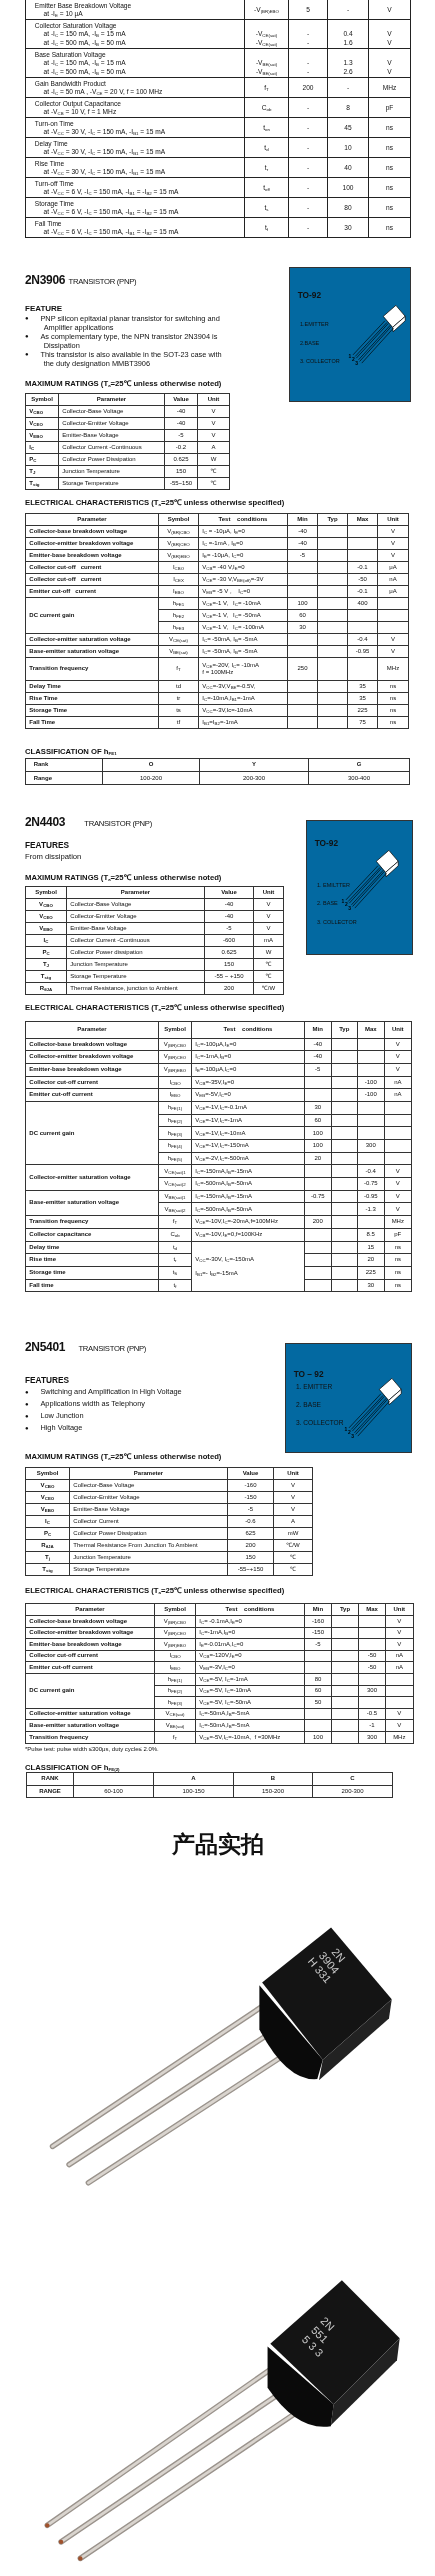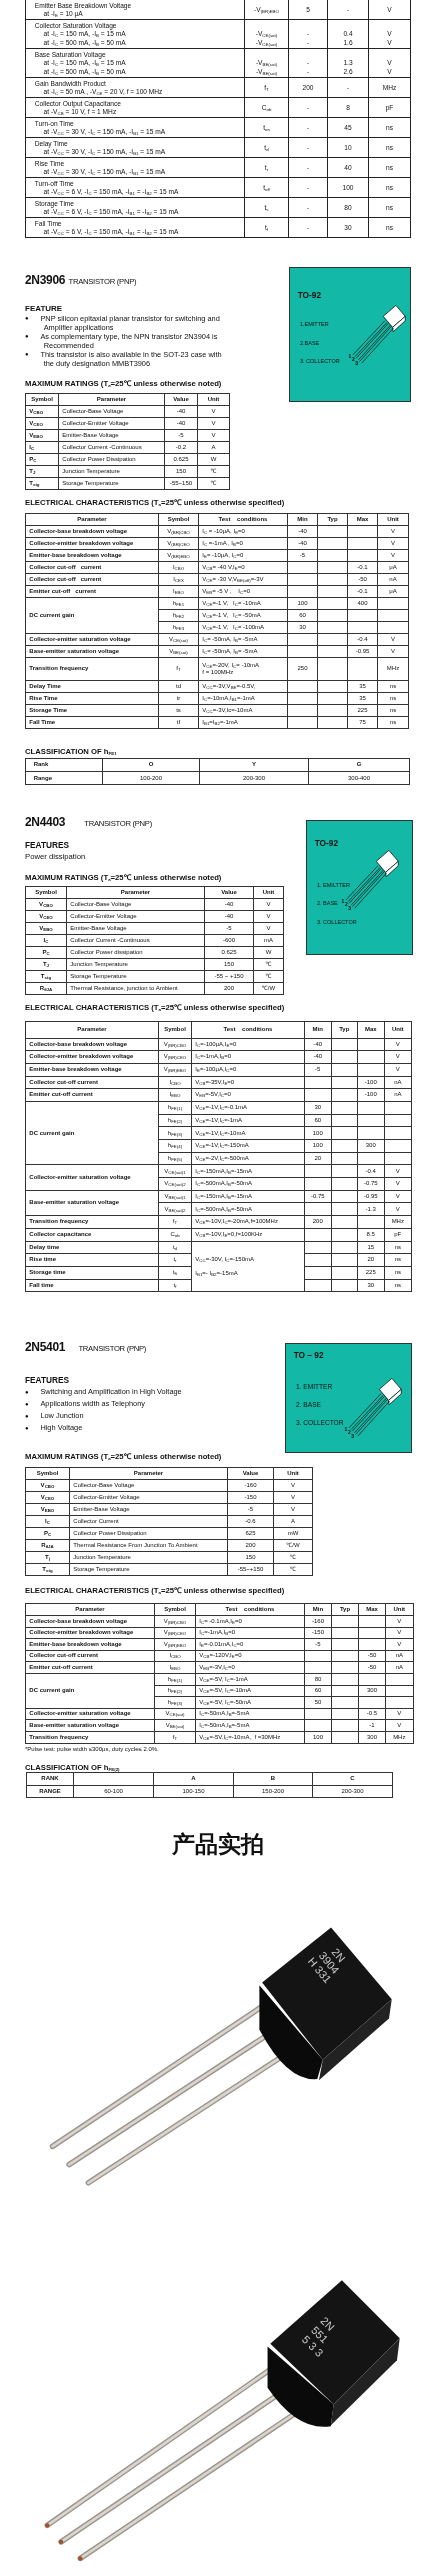--- a/index.html
+++ b/index.html
@@ -14,21 +14,21 @@
   .t1 td { font-size:6.6px; line-height:8.3px; border-color:#222; }
   .t1 .pl { padding-left:8.8px; }
   .sec-title { position:absolute; left:25px; font-size:12px; font-weight:bold; letter-spacing:-0.3px; }
   .sec-title .sub { font-size:7.7px; font-weight:normal; margin-left:3.3px; }
   .h2 { position:absolute; left:25px; font-size:7.7px; font-weight:bold; }
   .feat { position:absolute; left:25px; font-size:7.4px; line-height:9px; }
   .feat li { list-style:none; position:relative; padding-left:15.4px; }
   .feat li::before { content:"●"; position:absolute; left:0; font-size:6px; }
   .feat ul { margin:0; padding:0; }
   .feat .cont { padding-left:3.3px; }
-  .pkg { position:absolute; border:0.8px solid #333; background:#14b8a6; }
+  .pkg { position:absolute; border:0.8px solid #333; background:#0369a1; }
   .pkg .ttl { position:absolute; left:7.7px; top:22px; font-size:8.3px; font-weight:bold; }
   .pkg .pin { position:absolute; left:10px; font-size:5.5px; }
   .note { position:absolute; left:25px; font-size:6px; }
   .cn-title { position:absolute; left:0; width:436px; text-align:center; top:1829px; font-size:23px; font-weight:bold; font-family:"DejaVu Sans", sans-serif; }
   .photo { position:absolute; left:0; width:436px; }
 </style>
 </head>
 <body>
 
 <table class="t1" id="top-table" style="left:25px; top:-0.6px; width:385px;">
@@ -142,21 +142,21 @@
     </tbody>
 </table>
 
 <div class="sec-title" style="top:273px;">
   <span>2N3906</span><span class="sub">TRANSISTOR (PNP)</span>
 </div>
 <div class="h2" style="top:304px; font-size:8px;">FEATURE</div>
 <div class="feat" id="feat-0" style="top:314px; width:215px;">
     <ul>
       <li>PNP silicon epitaxial planar transistor for switching and<br><span class="cont">Amplifier applications</span></li>
-      <li>As complementary type, the NPN transistor 2N3904 is<br><span class="cont">Recommended</span></li>
+      <li>As complementary type, the NPN transistor 2N3904 is<br><span class="cont">Dissipation</span></li>
       <li>This transistor is also available in the SOT-23 case with<br><span class="cont">the duty designation MMBT3906</span></li>
     </ul>
   </div>
 <div class="h2" style="top:378px;">MAXIMUM RATINGS (T<sub>a</sub>=25℃ unless otherwise noted)</div>
 <table id="max-0" style="left:25px; top:393px; width:204px;">
   <colgroup>
       <col style="width:33px">
       <col style="width:106px">
       <col style="width:33px">
       <col style="width:32px">
@@ -429,21 +429,21 @@
         <td class="c" style="">200-300</td>
         <td class="c" style="">300-400</td>
       </tr>
     </tbody>
 </table>
 
 <div class="sec-title" style="top:815px;">
   <span>2N4403</span><span class="sub" style="margin-left:19px">TRANSISTOR (PNP)</span>
 </div>
 <div class="h2" style="top:840px; font-size:8.3px;">FEATURES</div>
-<div class="feat" style="top:852px; font-size:7.7px;">Power dissipation</div>
+<div class="feat" style="top:852px; font-size:7.7px;">From dissipation</div>
 <div class="h2" style="top:872px;">MAXIMUM RATINGS (T<sub>a</sub>=25℃ unless otherwise noted)</div>
 <table id="max-1" style="left:25px; top:886px; width:259px;">
   <colgroup>
       <col style="width:41px">
       <col style="width:138px">
       <col style="width:49px">
       <col style="width:30px">
     </colgroup>
   <thead>
       <tr style="height: 12px;">
@@ -800,21 +800,21 @@
       </tr>
       <tr style="height: 12px;">
         <td class="b c">T<sub>stg</sub></td>
         <td>Storage Temperature</td>
         <td class="c">-55~+150</td>
         <td class="c">℃</td>
       </tr>
     </tbody>
 </table>
 <div class="pkg" id="pkg-2" style="left:285px; top:1343px; width:125px; height:108px;">
-    <div class="ttl" style="top: 6px;">TO – 92</div>
+    <div class="ttl" style="top: 25px;">TO – 92</div>
     <div class="pin" style="top: 39px; font-size: 6.6px;">1. EMITTER</div>
     <div class="pin" style="top: 57px; font-size: 6.6px;">2. BASE</div>
     <div class="pin" style="top: 75px; font-size: 6.6px;">3. COLLECTOR</div>
     <svg width="66" height="72" style="position: absolute; left: 52px; top: 33px;" viewBox="0 0 120 130">
       <g fill="#fff" stroke="#000" stroke-width="1.3">
         <path d="M75 22 L98 2 L115 22 L92 42 Z"></path>
         <path d="M92 42 L115 22 L115 30 L93 50 Z"></path>
       </g>
       <g stroke="#000" stroke-width="1.2">
         <line x1="78" y1="30" x2="20" y2="92"></line>

